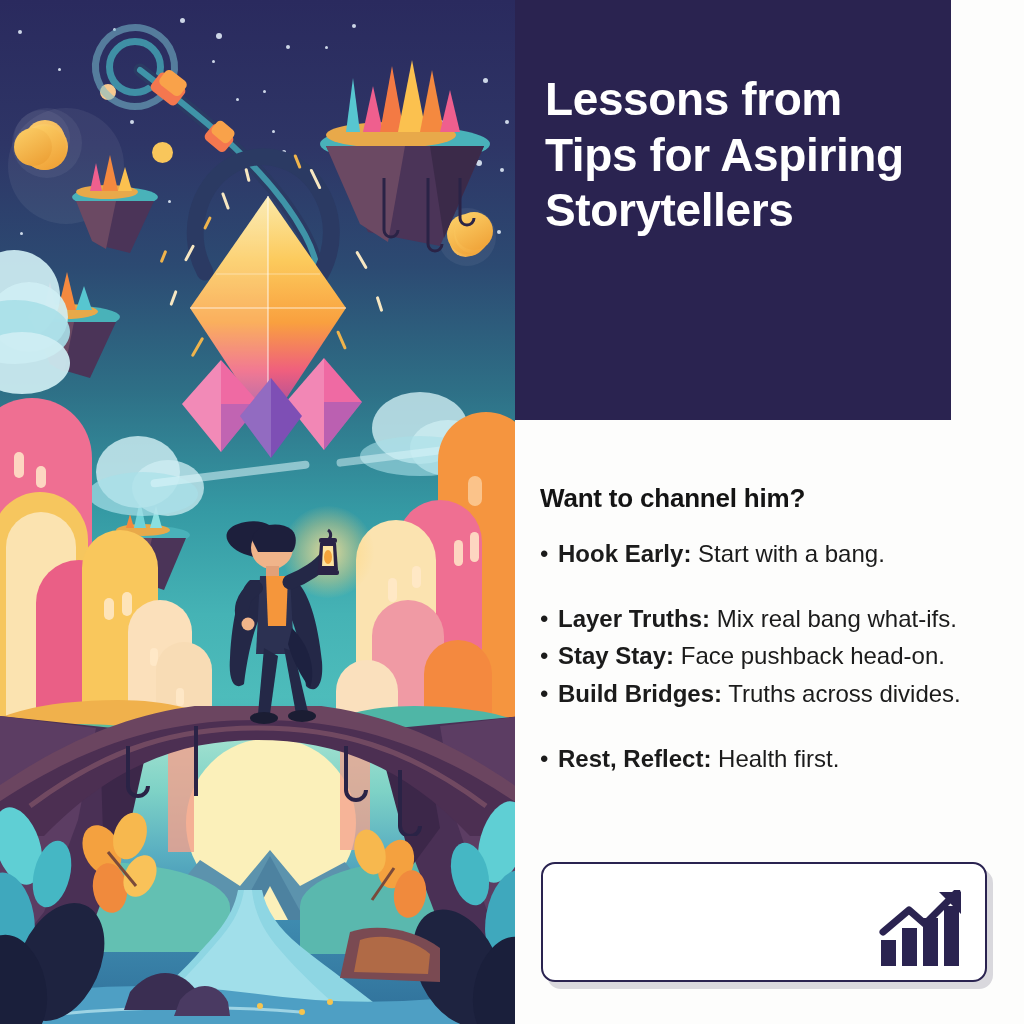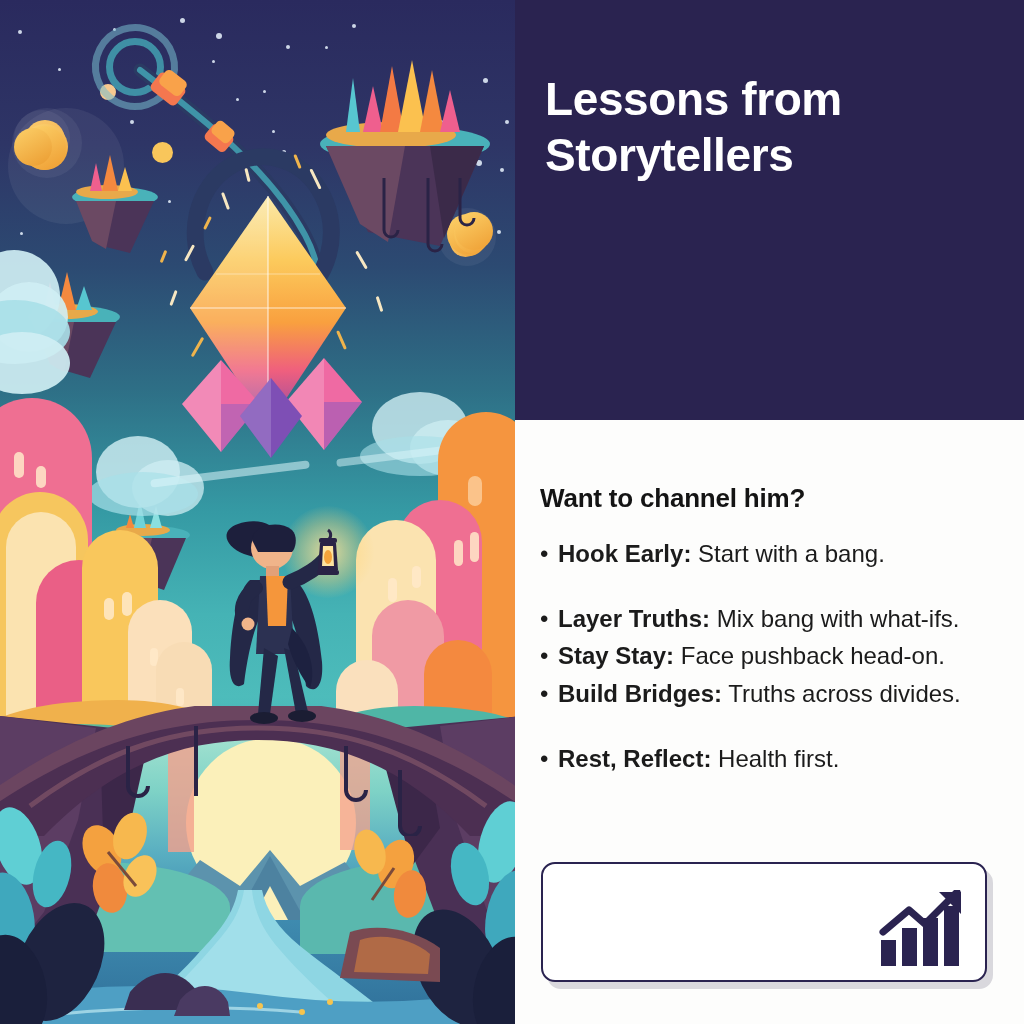--- a/index.html
+++ b/index.html
@@ -40,21 +40,21 @@
   .win{position:absolute;background:#ffe9c9;border-radius:6px;opacity:.85;}
 
   
   .bridge{position:absolute;}
 
   
   .fig{position:absolute;}
 
   
   .panel{position:relative;width:509px;height:1024px;background:#fdfdfc;}
-  .header{position:absolute;left:0;top:0;width:509px;height:420px;background:#2a2350;}
+  .header{position:absolute;left:0;top:0;width:436px;height:420px;background:#2a2350;}
   .title{position:absolute;left:30px;top:72px;width:470px;
     color:#ffffff;font-size:46px;font-weight:700;line-height:1.21;letter-spacing:-0.4px;}
   .title span{display:block;}
 
   .subhead{position:absolute;left:25px;top:483px;color:#141414;
     font-size:26px;font-weight:700;letter-spacing:-0.2px;}
 
   .bullets{position:absolute;left:25px;top:538px;width:470px;}
   .bullet{display:flex;align-items:flex-start;color:#1b1b1b;font-size:24px;line-height:1.3;}
   .bullet .dot{width:18px;flex:0 0 18px;font-size:24px;line-height:1.3;}
@@ -419,37 +419,38 @@
       <circle cx="182" cy="72" r="3" fill="#f6c44e"></circle>
       <circle cx="210" cy="62" r="3" fill="#f6c44e"></circle>
     </svg>
   </div>
 
   <div class="panel">
 
     <div class="header">
       <div class="title">
         <span>Lessons from</span>
+        <span>Tips for Aspiring</span>
         <span>Storytellers</span>
       </div>
     </div>
 
     <div class="subhead">Want to channel him?</div>
 
     <div class="bullets">
 
       <div class="bullet">
         <span class="dot">•</span>
         <span class="btxt"><b>Hook Early:</b><span> Start with a bang.</span></span>
       </div>
       <div class="g-lg"></div>
 
       <div class="bullet">
         <span class="dot">•</span>
-        <span class="btxt"><b>Layer Truths:</b><span> Mix bang with what-ifs.</span></span>
+        <span class="btxt"><b>Layer Truths:</b><span> Mix real bang what-ifs.</span></span>
       </div>
       <div class="g-sm"></div>
 
       <div class="bullet">
         <span class="dot">•</span>
         <span class="btxt"><b>Stay Stay:</b><span> Face pushback head-on.</span></span>
       </div>
       <div class="g-sm"></div>
 
       <div class="bullet">

